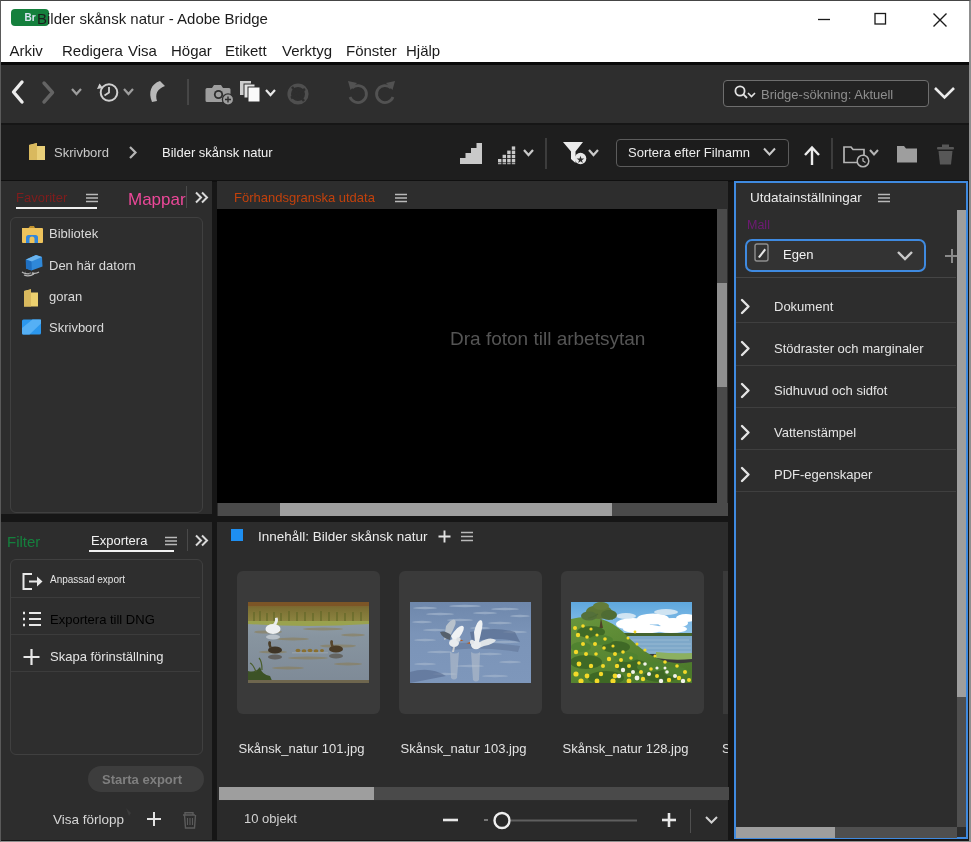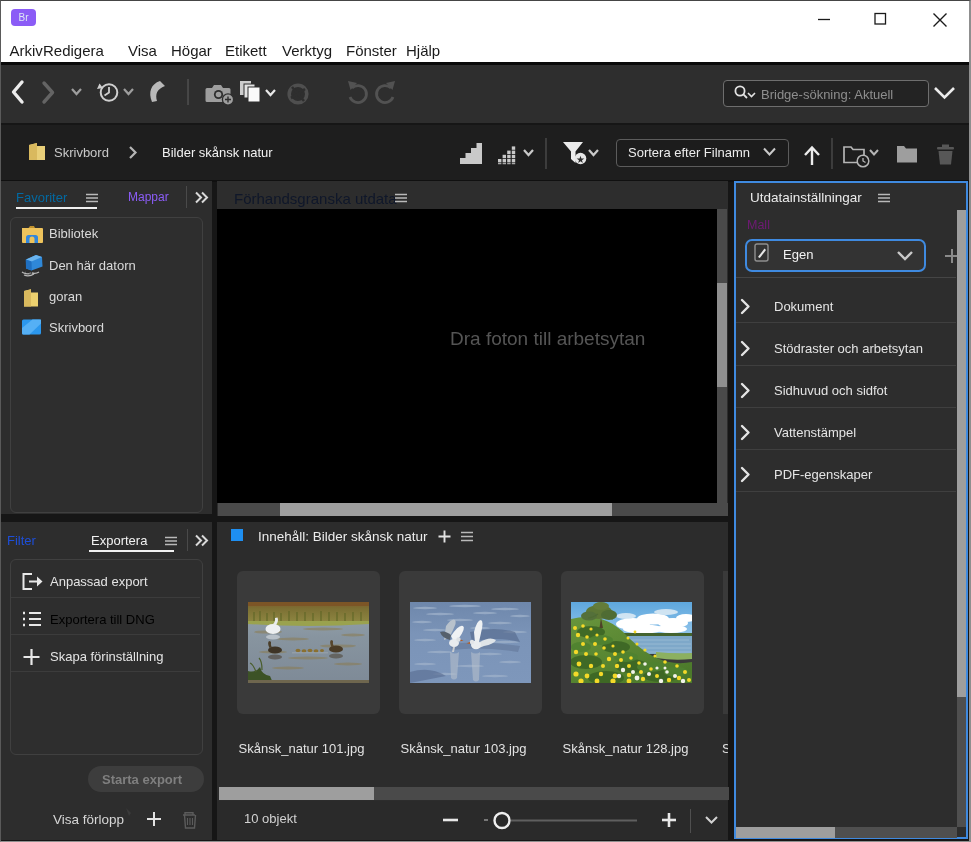--- a/index.html
+++ b/index.html
@@ -7,30 +7,31 @@
 .a{position:absolute}
 .txt{white-space:nowrap;line-height:1}
 #win{position:absolute;left:0;top:0;width:971px;height:842px;
  border-top:1px solid #454545;border-left:1px solid #5a5a5a;
  border-right:2px solid #8f8f8f;border-bottom:2px solid #8f8f8f;box-sizing:border-box}
 </style></head>
 <body>
 <div id="win">
 
 <div class="a" style="left:0;top:0;width:968px;height:61px;background:#fff"></div>
-<div class="a" style="left:10px;top:8px;width:25px;height:17px;background:#8b5cf6;border-radius:4px;color:#dce6f5;font-size:10px;font-weight:normal;text-align:center;line-height:17px">Br</div>
+<div class="a" style="left:10px;top:8px;width:38px;height:17px;background:#15803d;border-radius:4px;color:#dce6f5;font-size:10px;font-weight:bold;text-align:center;line-height:17px">Br</div>
+<div class="a txt" style="left:36px;top:10px;font-size:15px;color:#1c1c1c">Bilder skånsk natur - Adobe Bridge</div>
 <svg class="a" style="left:805px;top:0" width="160" height="38">
  <line x1="12" y1="18.5" x2="24" y2="18.5" stroke="#1a1a1a" stroke-width="1.3"></line>
  <rect x="69" y="12.5" width="10.5" height="10.5" fill="none" stroke="#1a1a1a" stroke-width="1.3"></rect>
  <path d="M127.5 12.5 L140.5 25.5 M140.5 12.5 L127.5 25.5" stroke="#1a1a1a" stroke-width="1.4"></path>
 </svg>
 
 <div class="a txt" style="left:0;top:42px;width:968px;height:20px;font-size:15px;color:#1a1a1a">
 <span class="a" style="left:8.5px">Arkiv</span>
-      <span class="a" style="left:42px">Redigera</span>
+      <span class="a" style="left:61px">Redigera</span>
       <span class="a" style="left:127px">Visa</span>
       <span class="a" style="left:170px">Högar</span>
       <span class="a" style="left:224px">Etikett</span>
       <span class="a" style="left:281px">Verktyg</span>
       <span class="a" style="left:345px">Fönster</span>
       <span class="a" style="left:405px">Hjälp</span>
 </div>
 
 <div class="a" style="left:0;top:61px;width:968px;height:3px;background:#0a0a0a"></div>
 <div class="a" style="left:0;top:64px;width:968px;height:58px;background:#2e2e2e"></div>
@@ -131,25 +132,25 @@
       <path d="M3 3.5 L8.5 9.5 L14 3.5" fill="none" stroke="#c9c9c9" stroke-width="2"></path>
     </svg>
 
 <div class="a" style="left:0;top:181px;width:968px;height:659px;background:#161616"></div>
 </div>
 
 <div id="leftcol">
 <div class="a" style="left:1px;top:181px;width:211px;height:333px;background:#2d2d2d"></div>
 <div class="a" style="left:1px;top:522px;width:211px;height:318px;background:#2d2d2d"></div>
 
-<div class="a txt" style="left:16px;top:191px;font-size:13px;color:#0369a1">Favoriter</div>
+<div class="a txt" style="left:16px;top:191px;font-size:13px;color:#7f1d1d">Favoriter</div>
 <svg class="a" style="left:85px;top:192px" width="14" height="12">
       <path d="M1 2.5h12M1 6h12M1 9.5h12" stroke="#b9b9b9" stroke-width="1.6"></path>
     </svg>
-<div class="a txt" style="left:128px;top:191px;font-size:12px;color:#8b5cf6">Mappar</div>
+<div class="a txt" style="left:128px;top:191px;font-size:17px;color:#ec4899">Mappar</div>
 <div class="a" style="left:186px;top:186px;width:1px;height:22px;background:#4a4a4a"></div>
 <svg class="a" style="left:194px;top:191px" width="16" height="13">
       <path d="M2 1.5 L7 6.5 L2 11.5 M8 1.5 L13 6.5 L8 11.5" fill="none" stroke="#d9d9d9" stroke-width="2"></path>
     </svg>
 <div class="a" style="left:16px;top:206.5px;width:81px;height:2px;background:#f0f0f0"></div>
 
 <div class="a" style="left:10px;top:217px;width:191px;height:294px;border:1px solid #404040;border-radius:6px;background:#2e2e2e"></div>
 <svg class="a" style="left:20px;top:222px" width="26" height="120">
  <g>
   <path d="M2 6 h6.5 l1.5 -2 h4 l1 2 Z" fill="#c1922e"></path>
@@ -170,21 +171,21 @@
  <g>
   <rect x="2" y="97.5" width="19" height="15" rx="1.5" fill="#2b97ed"></rect>
   <path d="M2 106 L12.5 97.5 h8.5 v4 L9.5 112.5 H3.5 A1.5 1.5 0 0 1 2 111 Z" fill="#55b0f5"></path>
  </g>
 </svg>
 <div class="a txt" style="left:49px;top:227px;font-size:13px;color:#dadada">Bibliotek</div>
 <div class="a txt" style="left:49px;top:259px;font-size:13px;color:#dadada">Den här datorn</div>
 <div class="a txt" style="left:49px;top:290px;font-size:13px;color:#dadada">goran</div>
 <div class="a txt" style="left:49px;top:321px;font-size:13px;color:#dadada">Skrivbord</div>
 
-<div class="a txt" style="left:7px;top:534px;font-size:13px;color:#1d4ed8">Filter</div>
+<div class="a txt" style="left:7px;top:534px;font-size:15px;color:#15803d">Filter</div>
 <div class="a txt" style="left:91px;top:534px;font-size:13px;color:#f2f2f2">Exportera</div>
 <svg class="a" style="left:164px;top:535px" width="14" height="12">
       <path d="M1 2.5h12M1 6h12M1 9.5h12" stroke="#b9b9b9" stroke-width="1.6"></path>
     </svg>
 <div class="a" style="left:187px;top:529px;width:1px;height:22px;background:#4a4a4a"></div>
 <svg class="a" style="left:194px;top:534px" width="16" height="13">
       <path d="M2 1.5 L7 6.5 L2 11.5 M8 1.5 L13 6.5 L8 11.5" fill="none" stroke="#d9d9d9" stroke-width="2"></path>
     </svg>
 <div class="a" style="left:89px;top:549.5px;width:85px;height:2px;background:#f0f0f0"></div>
 
@@ -197,40 +198,40 @@
   <path d="M12 8 H3.5 v15 H12"></path>
   <path d="M9 15.5 h10"></path>
  </g>
  <path d="M17 10.5 L22.5 15.5 L17 20.5 Z" fill="#e8e8e8"></path>
  <g stroke="#e8e8e8" stroke-width="2">
   <path d="M9 47 h12 M9 53 h12 M9 59 h12"></path>
   <path d="M3 47 h2 M3 53 h2 M3 59 h2" stroke-width="2.4"></path>
  </g>
  <path d="M11.5 83 v16 M3.5 91 h16" stroke="#e8e8e8" stroke-width="2.2"></path>
 </svg>
-<div class="a txt" style="left:50px;top:575px;font-size:13px;color:#e4e4e4">Anpassad export</div>
+<div class="a txt" style="left:50px;top:575px;font-size:10px;color:#e4e4e4">Anpassad export</div>
 <div class="a txt" style="left:50px;top:613px;font-size:13px;color:#000000">Exportera till DNG</div>
 <div class="a txt" style="left:50px;top:650px;font-size:13px;color:#e4e4e4">Skapa förinställning</div>
 
 <div class="a" style="left:88px;top:766px;width:116px;height:26px;background:#3d3d3d;border-radius:13px"></div>
 <div class="a txt" style="left:102px;top:773px;font-size:13px;font-weight:bold;color:#7f7f7f">Starta export</div>
 <div class="a txt" style="left:53px;top:812.5px;font-size:13.5px;color:#d6d6d6">Visa förlopp</div>
 <svg class="a" style="left:120px;top:806px" width="84" height="26">
  <path d="M6 2 L11 7 L9 10 Z" fill="#3a3a3a"></path>
  <path d="M34 6 v14 M27 13 h14" stroke="#e2e2e2" stroke-width="2"></path>
  <g stroke="#5c5c5c" stroke-width="1.4" fill="none">
   <path d="M63 9 h12 M65 9 v-2.2 h8 v2.2 M64.5 9 l1 13 h9 l1 -13"></path>
   <path d="M67.5 12 v7 M70 12 v7 M72.5 12 v7" stroke-width="1.1"></path>
  </g>
 </svg>
 </div>
 
 <div id="midcol">
 <div class="a" style="left:217px;top:181px;width:511px;height:335px;background:#2d2d2d"></div>
-<div class="a txt" style="left:234px;top:191px;font-size:15px;color:#0f172a">Förhandsgranska utdata</div>
+<div class="a txt" style="left:234px;top:191px;font-size:13px;color:#c2410c">Förhandsgranska utdata</div>
 <svg class="a" style="left:394px;top:192px" width="14" height="12">
       <path d="M1 2.5h12M1 6h12M1 9.5h12" stroke="#b9b9b9" stroke-width="1.6"></path>
     </svg>
 <div class="a" style="left:217px;top:209px;width:500px;height:294px;background:#000"></div>
 <div class="a txt" style="left:450px;top:329px;font-size:19px;color:#555">Dra foton till arbetsytan</div>
 
 <div class="a" style="left:717px;top:209px;width:10px;height:294px;background:#4a4a4a"></div>
 <div class="a" style="left:717px;top:283px;width:10px;height:104px;background:#8f8f8f"></div>
 
 <div class="a" style="left:218px;top:503px;width:510px;height:13px;background:#4a4a4a"></div>
@@ -535,21 +536,21 @@
 <svg class="a" style="left:739px;top:296px" width="14" height="200">
  <g fill="none" stroke="#e4e4e4" stroke-width="2.4" stroke-linecap="round" stroke-linejoin="round">
   <path d="M3 4 L9.5 10.5 L3 17"></path>
   <path d="M3 46 L9.5 52.5 L3 59"></path>
   <path d="M3 88 L9.5 94.5 L3 101"></path>
   <path d="M3 130 L9.5 136.5 L3 143"></path>
   <path d="M3 172 L9.5 178.5 L3 185"></path>
  </g>
 </svg>
 <div class="a txt" style="left:774px;top:300px;font-size:13px;color:#e4e4e4">Dokument</div>
-<div class="a txt" style="left:774px;top:342px;font-size:13px;color:#e4e4e4">Stödraster och arbetsytan</div>
+<div class="a txt" style="left:774px;top:342px;font-size:13px;color:#e4e4e4">Stödraster och marginaler</div>
 <div class="a txt" style="left:774px;top:384px;font-size:13px;color:#e4e4e4">Sidhuvud och sidfot</div>
 <div class="a txt" style="left:774px;top:426px;font-size:13px;color:#e4e4e4">Vattenstämpel</div>
 <div class="a txt" style="left:774px;top:468px;font-size:13px;color:#e4e4e4">PDF-egenskaper</div>
 
 <div class="a" style="left:957px;top:210px;width:9px;height:617px;background:#4f4f4f"></div>
 <div class="a" style="left:957px;top:210px;width:9px;height:487px;background:#9e9e9e"></div>
 <div class="a" style="left:736px;top:827px;width:221px;height:11px;background:#4f4f4f"></div>
 <div class="a" style="left:736px;top:827px;width:99px;height:11px;background:#9e9e9e"></div>
 </div>
 

